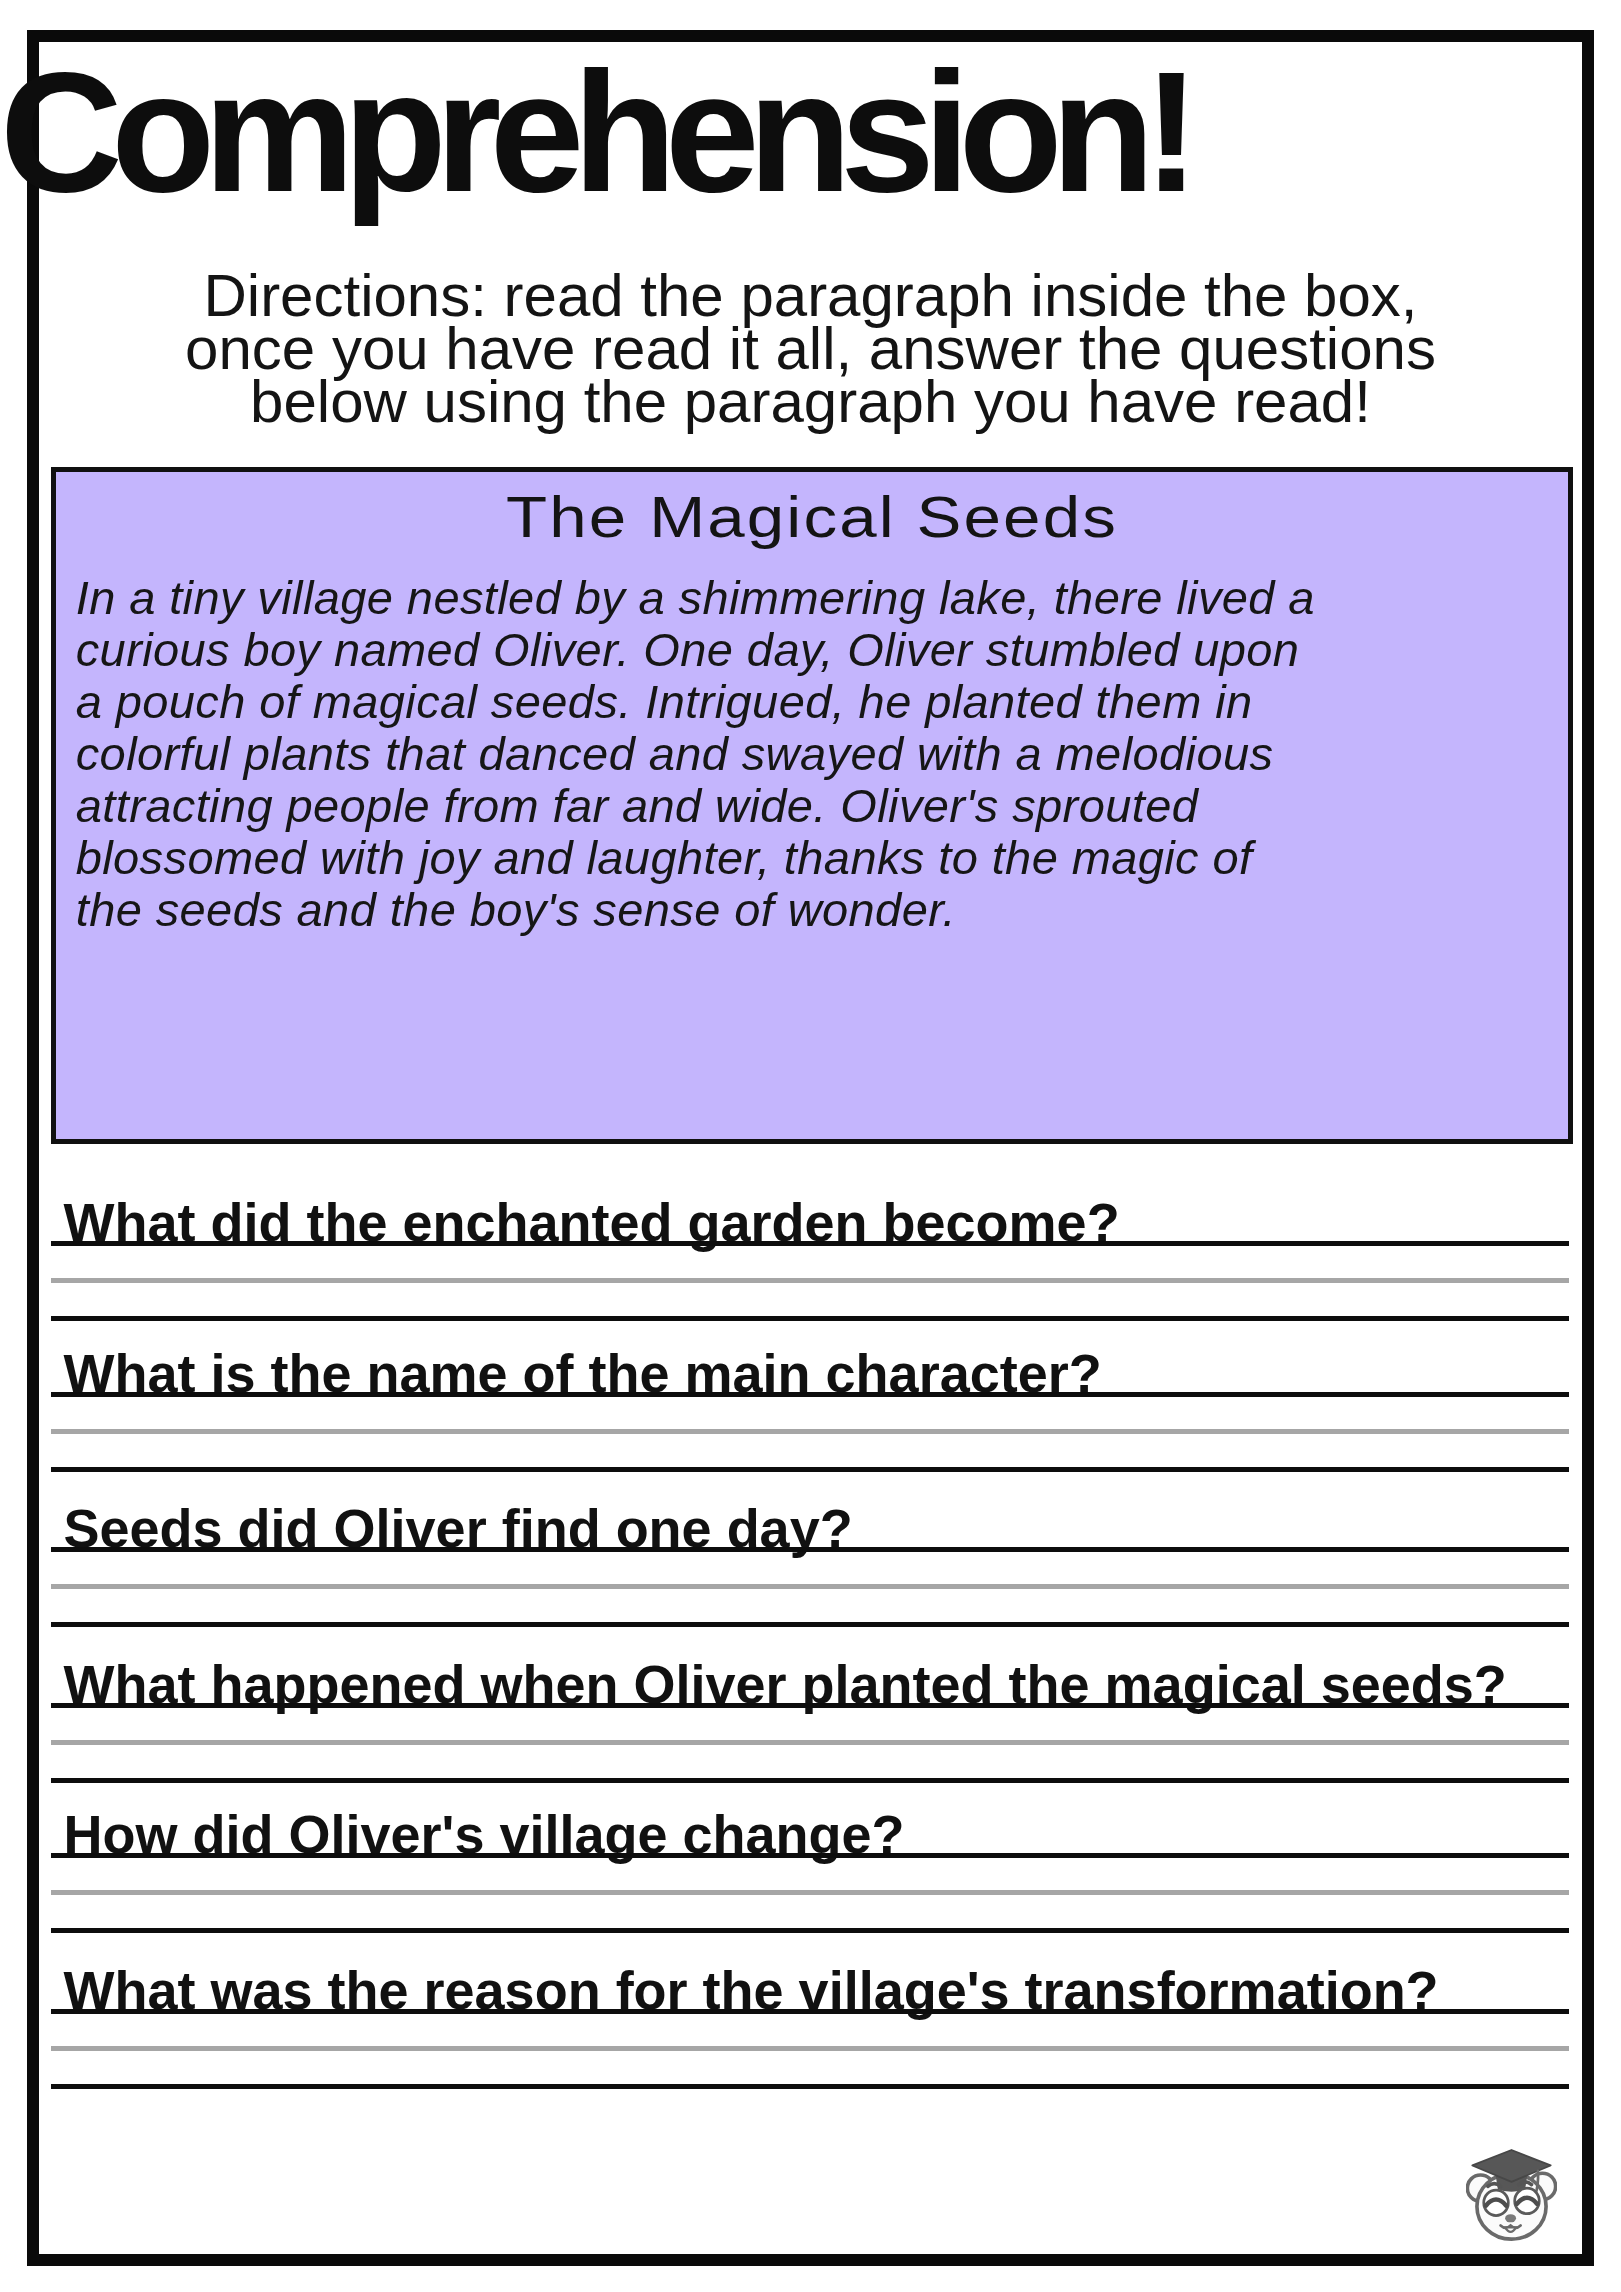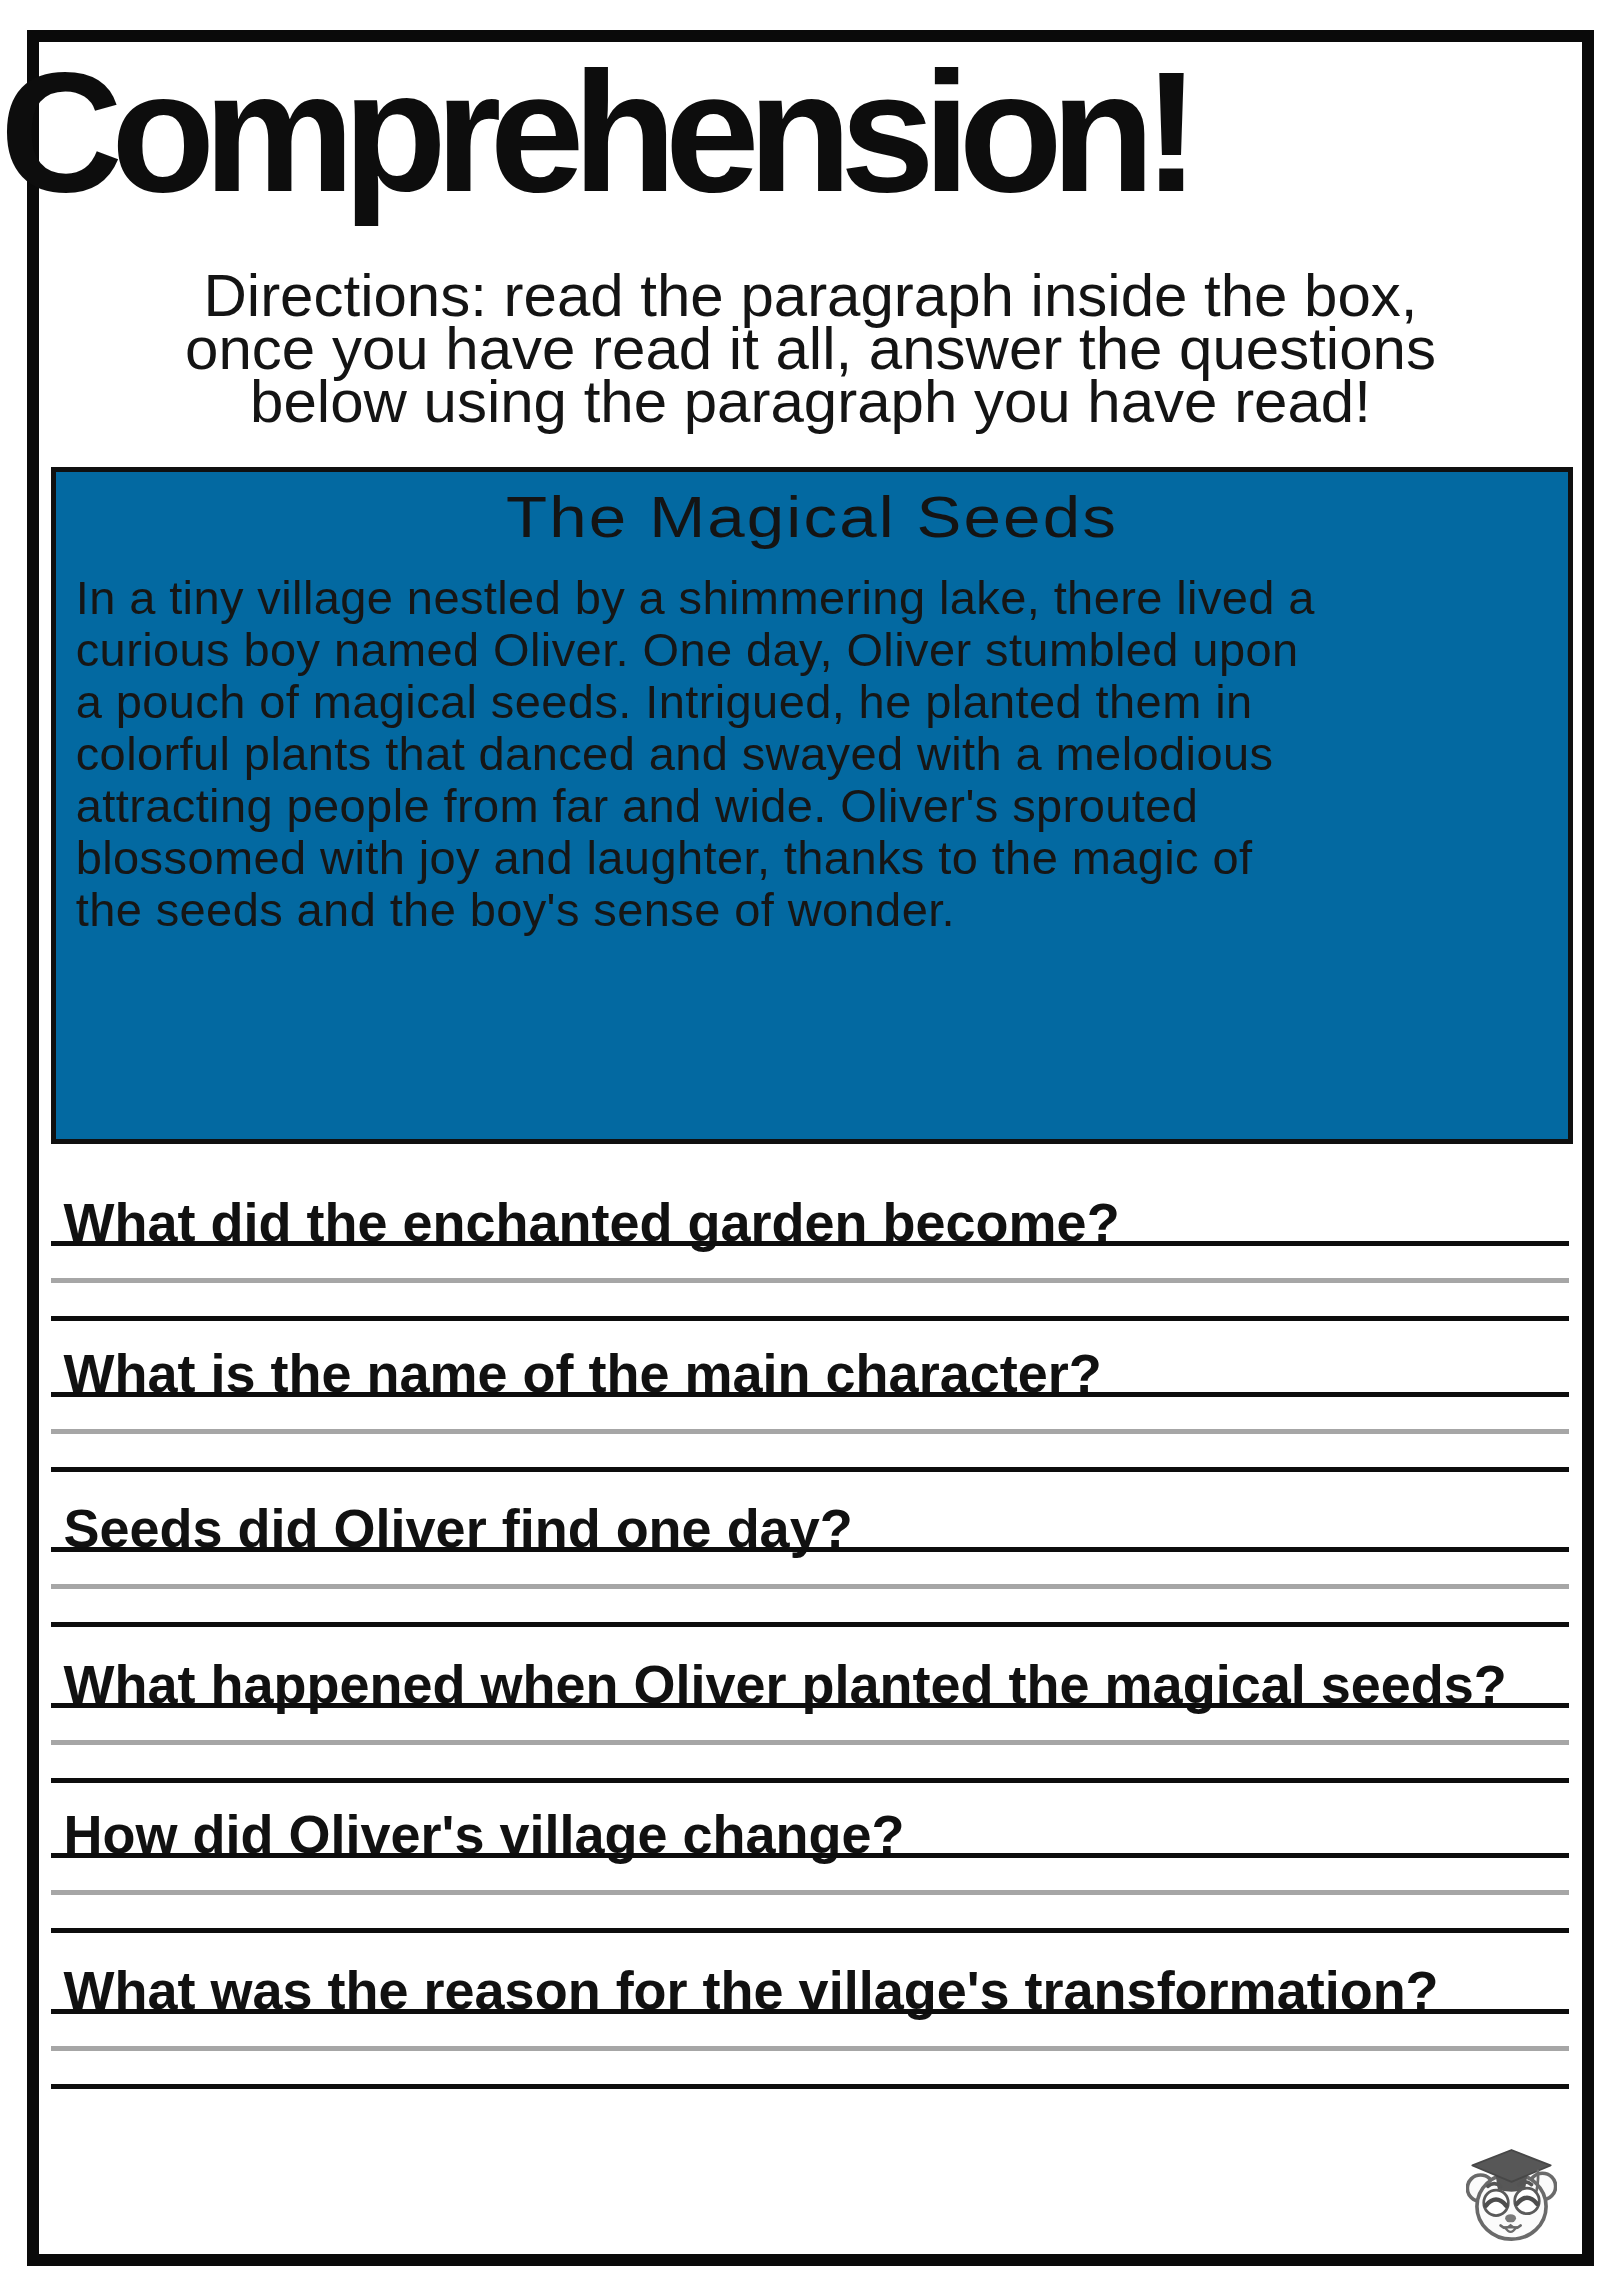--- a/index.html
+++ b/index.html
@@ -8,26 +8,26 @@
   .page-border{position:absolute;left:27px;top:29.6px;width:1567px;height:2236px;
     border:12.5px solid #0a0a0a;box-sizing:border-box;background:#ffffff;}
 
   .main-title{position:absolute;left:0;top:47px;width:1621px;text-align:left;
     font-size:170px;font-weight:bold;letter-spacing:-11.6px;line-height:1;color:#0d0d0d;white-space:nowrap;}
 
   .directions{position:absolute;left:0;top:269px;width:1621px;text-align:center;
     font-size:60px;line-height:53px;color:#141414;}
 
   .story-box{position:absolute;left:51px;top:467px;width:1522px;height:677px;
-    border:5.4px solid #101010;box-sizing:border-box;background:#0369a1;}
+    border:5.4px solid #101010;box-sizing:border-box;background:#c4b5fd;}
   .story-title{margin-top:14.3px;text-align:center;font-size:57px;line-height:63px;
     letter-spacing:1.8px;color:#141414;transform:scaleX(1.18);transform-origin:center;white-space:nowrap;}
   .story-text{margin-top:23px;padding:0 19.7px;font-size:47px;line-height:52px;
     letter-spacing:0.4px;color:#161616;}
-  .story-text .story-line{white-space:nowrap;}
+  .story-text .story-line{white-space:nowrap;font-style:italic;}
 
   .question-block{position:absolute;left:51px;width:1518px;height:143px;}
   .q1{top:1178px;} .q2{top:1329px;} .q3{top:1484px;} .q4{top:1640px;} .q5{top:1790px;} .q6{top:1946px;}
   .question-text{position:absolute;left:12.5px;top:0;height:74px;display:flex;align-items:flex-end;
     font-size:54px;line-height:59px;color:#111;white-space:nowrap;font-weight:bold;}
   .rule{position:absolute;left:0;width:100%;height:4.5px;}
   .rule.answer-underline{top:63px;background:#0d0d0d;}
   .rule.answer-gray{top:100px;background:#a6a6a6;}
   .rule.answer-black{top:138px;background:#0d0d0d;}
 

